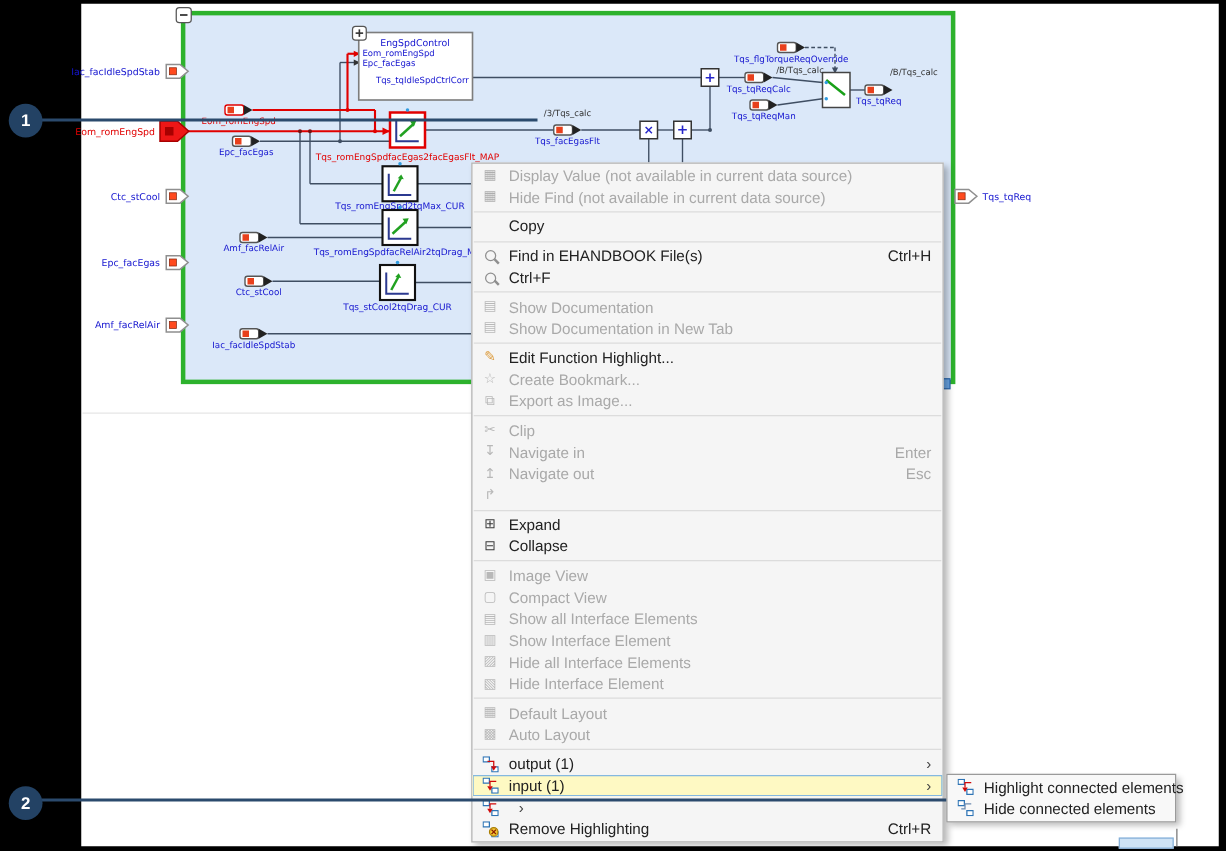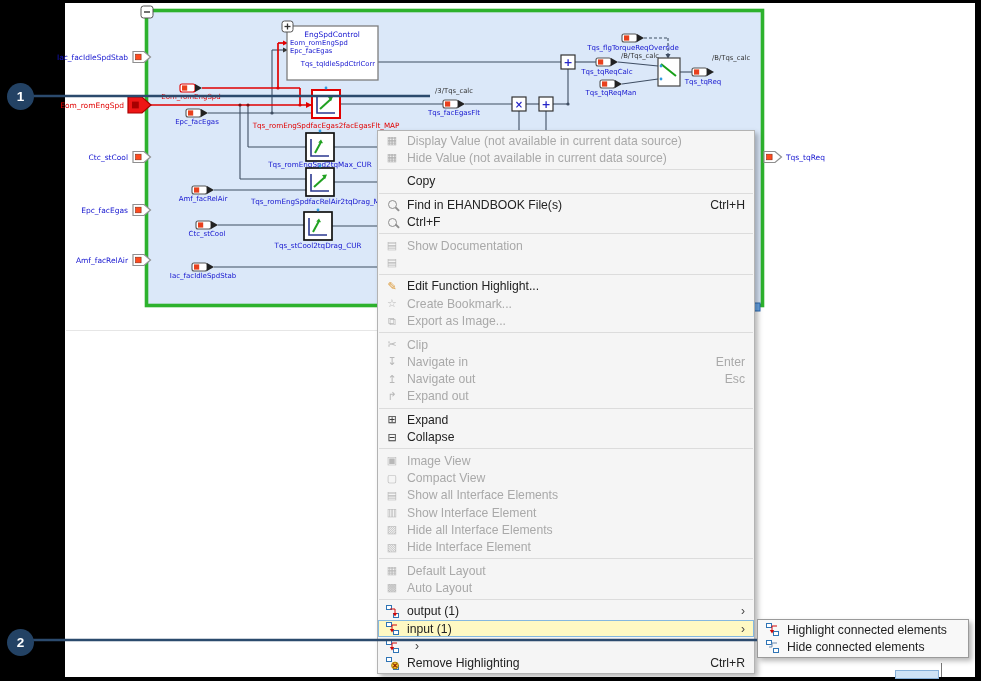--- a/index.html
+++ b/index.html
@@ -23,21 +23,21 @@
            display:flex;align-items:center;justify-content:center;}
   .mi-label{flex:1;}
   .mi-shortcut{}
   .mi-arrow{margin-left:8px;color:#444;font-size:12px;line-height:10px;}
   .menu-sep{height:1px;background:#dcdcdc;margin:2.6px 1px;}
   .mag{width:7px;height:7px;border:1.6px solid #8f8f8f;border-radius:50%;position:relative;display:inline-block;}
   .mag::after{content:"";position:absolute;width:4.5px;height:1.6px;background:#8f8f8f;
               transform:rotate(45deg);right:-3.8px;bottom:-1.2px;}
 
   
-  .submenu{position:absolute;left:757px;top:619px;width:212px;background:#f8f8f8;
+  .submenu{position:absolute;left:757px;top:619px;width:184px;background:#f8f8f8;
            border:1px solid #9a9a9a;box-shadow:3px 3px 5px rgba(0,0,0,.28);
            padding:1px 0;z-index:25;box-sizing:border-box;}
   .submenu .menu-item{padding:0 6px;}
 
   
   #overlay-svg{position:absolute;left:0;top:0;z-index:30;pointer-events:none;}
   .callout{position:absolute;width:27px;height:27px;border-radius:50%;background:#234264;
            color:#fff;display:flex;align-items:center;justify-content:center;
            font-size:13.5px;font-weight:bold;z-index:31;}
 </style>
@@ -257,21 +257,21 @@
   <div class="br-box"></div>
   <div class="br-line"></div>
 
   <div class="menu" id="context-menu">
       <div class="menu-item disabled">
         <span class="mi-icon" style="color: rgb(174, 174, 174);">▦</span>
         <span class="mi-label">Display Value (not available in current data source)</span>
       </div>
       <div class="menu-item disabled">
         <span class="mi-icon" style="color: rgb(174, 174, 174);">▦</span>
-        <span class="mi-label">Hide Value (not available in current data source)</span>
+        <span class="mi-label">Hide Find (not available in current data source)</span>
       </div>
       <div class="menu-sep"></div>
       <div class="menu-item">
         <span class="mi-icon"></span>
         <span class="mi-label">Copy</span>
       </div>
       <div class="menu-sep"></div>
       <div class="menu-item">
         <span class="mi-icon">
           <span class="mag"></span>
@@ -285,20 +285,21 @@
         </span>
         <span class="mi-shortcut">Ctrl+F</span>
       </div>
       <div class="menu-sep"></div>
       <div class="menu-item disabled">
         <span class="mi-icon" style="color: rgb(184, 184, 184);">▤</span>
         <span class="mi-label">Show Documentation</span>
       </div>
       <div class="menu-item disabled">
         <span class="mi-icon" style="color: rgb(184, 184, 184);">▤</span>
+        <span class="mi-label">Show Documentation in New Tab</span>
       </div>
       <div class="menu-sep"></div>
       <div class="menu-item">
         <span class="mi-icon" style="color: rgb(220, 154, 58);">✎</span>
         <span class="mi-label">Edit Function Highlight...</span>
       </div>
       <div class="menu-item disabled">
         <span class="mi-icon" style="color: rgb(184, 184, 184);">☆</span>
         <span class="mi-label">Create Bookmark...</span>
       </div>
@@ -316,21 +317,20 @@
         <span class="mi-label">Navigate in</span>
         <span class="mi-shortcut">Enter</span>
       </div>
       <div class="menu-item disabled">
         <span class="mi-icon" style="color: rgb(184, 184, 184);">↥</span>
         <span class="mi-label">Navigate out</span>
         <span class="mi-shortcut">Esc</span>
       </div>
       <div class="menu-item disabled">
         <span class="mi-icon" style="color: rgb(184, 184, 184);">↱</span>
-        <span class="mi-label">Expand out</span>
       </div>
       <div class="menu-sep"></div>
       <div class="menu-item">
         <span class="mi-icon" style="color: rgb(58, 58, 58);">⊞</span>
         <span class="mi-label">Expand</span>
       </div>
       <div class="menu-item">
         <span class="mi-icon" style="color: rgb(58, 58, 58);">⊟</span>
         <span class="mi-label">Collapse</span>
       </div>

